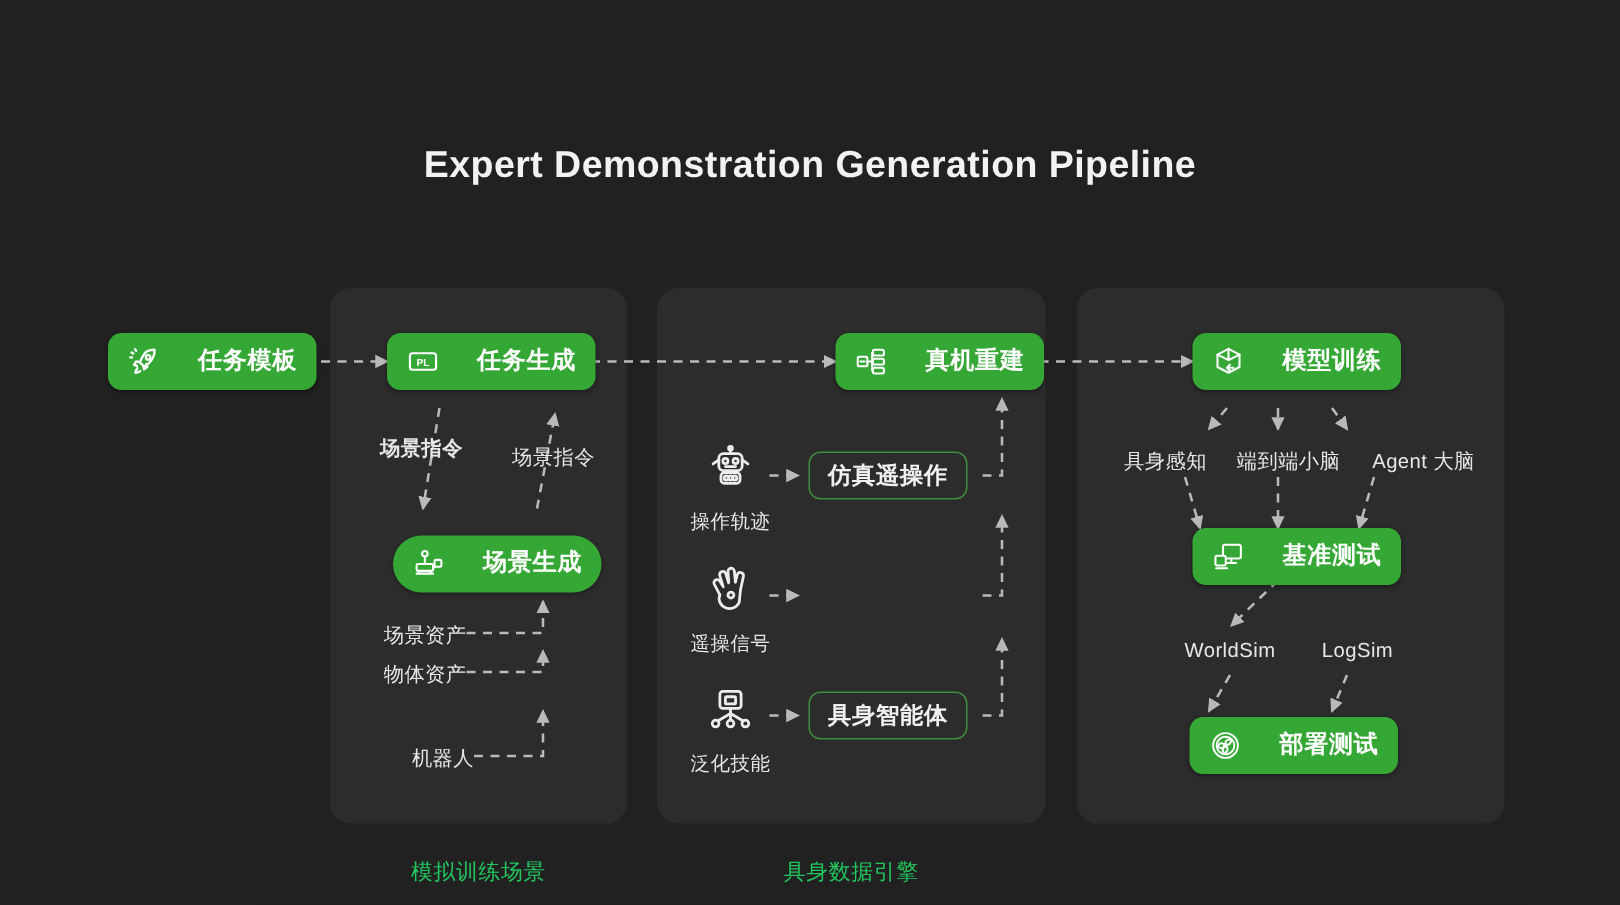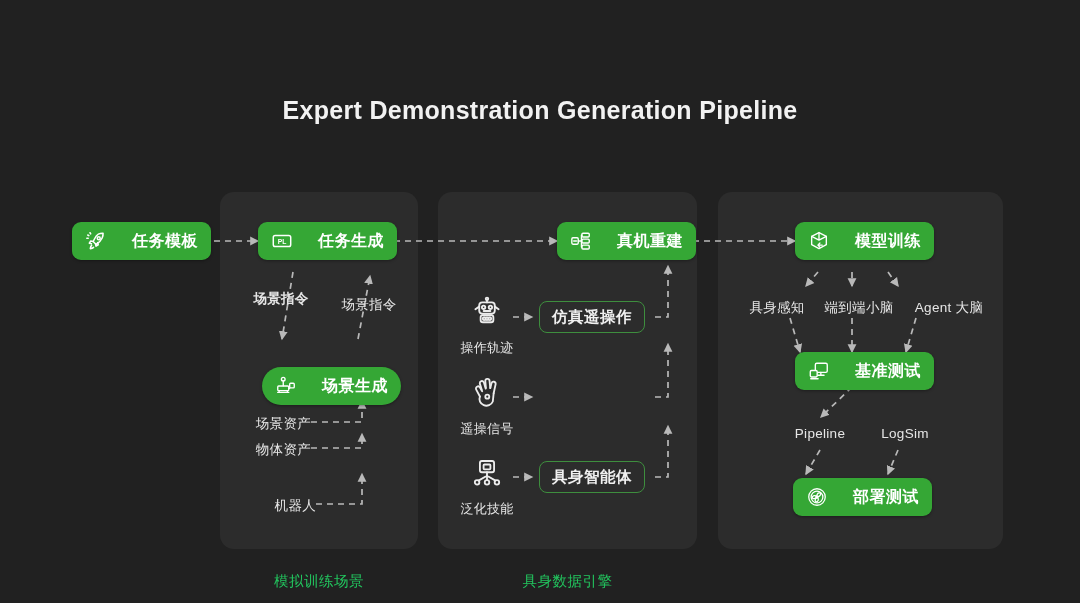--- a/index.html
+++ b/index.html
@@ -134,21 +134,21 @@
         <rect x="2.5" y="6" width="19" height="12" rx="2"></rect>
         <text x="12" y="15.2" font-size="7.4" font-family="Liberation Sans, sans-serif" font-weight="700" fill="#ffffff" stroke="none" text-anchor="middle">PL</text>
       </svg>
     </span>
     <span class="label">任务生成</span>
   </div>
 
   <div class="tag" style="left:240px; top:256px; width:82px;font-weight:bold;">场景指令</div>
   <div class="tag" style="left:328px; top:262px; width:82px;">场景指令</div>
 
-  <div class="pill" style="left:262px; top:333px;border-radius:19px;">
+  <div class="pill" style="left:262px; top:323px;border-radius:19px;">
     <span class="ico">
       <svg viewBox="0 0 24 24" fill="none" stroke="#ffffff" stroke-width="1.5" stroke-linecap="round" stroke-linejoin="round">
         <circle cx="9" cy="4.6" r="2"></circle>
         <path d="M9 6.6v5.2"></path>
         <rect x="3" y="12" width="12" height="5" rx="1"></rect>
         <rect x="16" y="9" width="5" height="5" rx="1"></rect>
         <path d="M15 14.5h1"></path>
         <path d="M3 19h12M4.5 17v2M13.5 17v2"></path>
       </svg>
     </span>
@@ -239,21 +239,21 @@
       <svg viewBox="0 0 24 24" fill="none" stroke="#ffffff" stroke-width="1.5" stroke-linecap="round" stroke-linejoin="round">
         <rect x="8" y="3.5" width="13" height="10" rx="1.6"></rect>
         <path d="M14 13.5v3.2M10.5 16.7h7"></path>
         <rect x="2.5" y="11.5" width="7.5" height="7" rx="1.2" fill="#35a735"></rect>
         <path d="M3 20.5h8"></path>
       </svg>
     </span>
     <span class="label">基准测试</span>
   </div>
 
-  <div class="tag" style="left:770px; top:392px; width:100px;">Pipeline</div>
+  <div class="tag" style="left:770px; top:392px; width:100px;">WorldSim</div>
   <div class="tag" style="left:866px; top:392px; width:78px;">LogSim</div>
 
   <div class="pill" style="left:793px; top:444px;">
     <span class="ico">
       <svg viewBox="0 0 24 24" fill="none" stroke="#ffffff" stroke-width="1.4" stroke-linecap="round" stroke-linejoin="round">
         <circle cx="12" cy="12" r="9"></circle>
         <circle cx="12" cy="12" r="6.4"></circle>
         <path d="M12 12c-.6-2 .3-4 2.2-4.4 1.4-.3 2.2.8 1.7 2-.5 1.3-2.3 2.2-3.9 2.4z"></path>
         <path d="M12 12c1.7 1.2 2 3.4.6 4.7-1 1-2.3.6-2.6-.7-.3-1.4.7-3.1 2-4z"></path>
         <path d="M12 12c-1.2-1.7-3.3-2.1-4.6-.9-1 .9-.7 2.3.6 2.6 1.4.4 3.1-.5 4-1.7z"></path>

